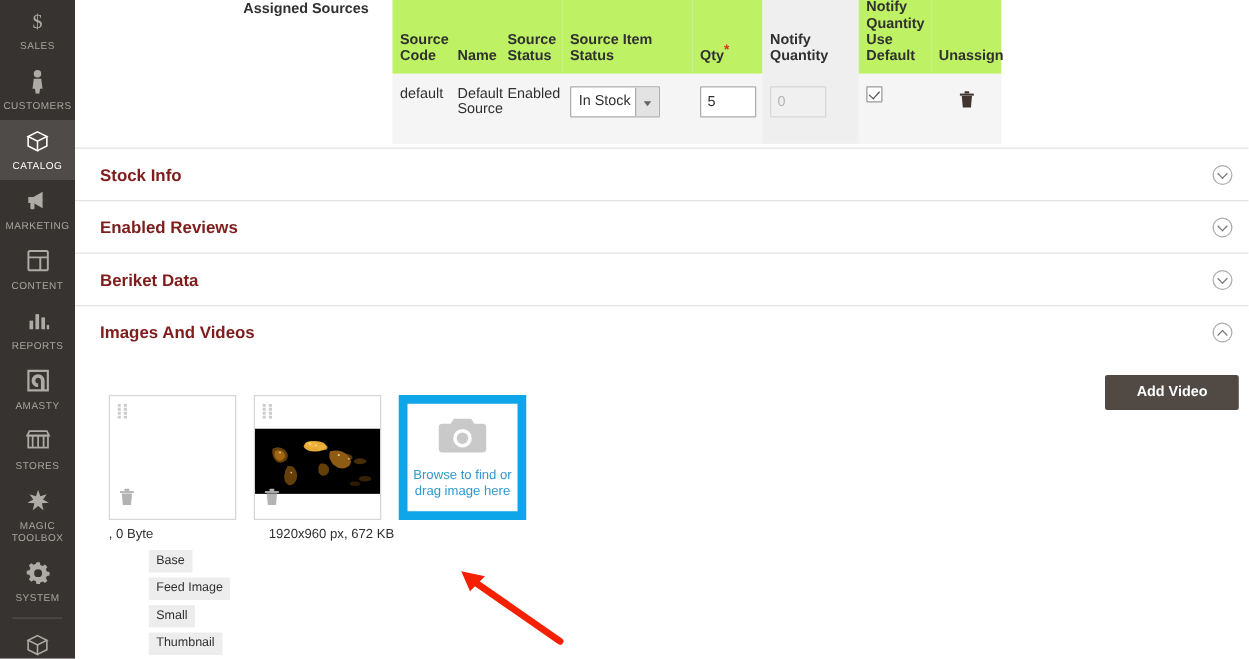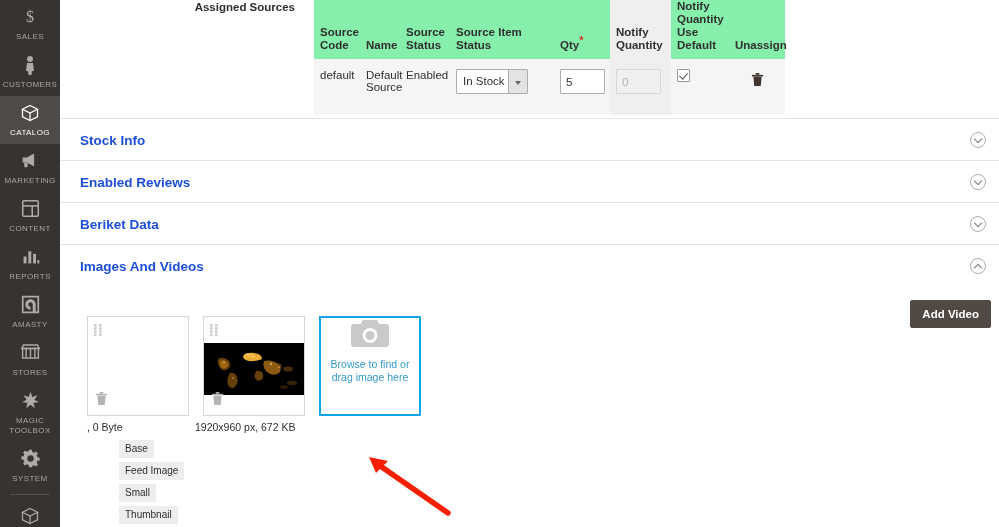--- a/index.html
+++ b/index.html
@@ -91,37 +91,37 @@
     table-layout: fixed;
   }
   table.sources th {
     font-size: 11.5px;
     font-weight: bold;
     color: #303030;
     text-align: left;
     vertical-align: bottom;
     padding: 0 6px 7px 6px;
     line-height: 13px;
-    background: #86efac;
+    background: #bef264;
   }
   table.sources td {
     font-size: 11.5px;
     color: #303030;
     vertical-align: top;
     padding: 10px 6px 0 6px;
     background: #f5f5f5;
     height: 56px;
   }
   td.shaded, th.shaded { background: #efefef !important; }
   th.w-code  { width: 46px; margin-top: 42px; }
   th.w-name  { width: 40px; }
   th.w-sstat { width: 50px; }
   th.w-sis   { width: 104px; }
   th.w-qty   { width: 56px; margin-left: 24px; }
-  th.w-nq    { width: 61px; }
+  th.w-nq    { width: 77px; }
   th.w-nqud  { width: 58px; }
   th.w-un    { width: 56px; }
   .req-star { color: #e02b27; font-size: 11px; vertical-align: super; line-height: 0; }
 
   .sel {
     display: inline-flex;
     width: 72px; height: 25px;
     border: 1px solid #adadad;
     background: #ffffff;
     border-radius: 1px;
@@ -190,21 +190,21 @@
     height: 42px;
     position: relative;
     cursor: pointer;
   }
   .section-title {
     position: absolute;
     left: 20px; top: 50%;
     transform: translateY(-50%);
     font-size: 13.5px;
     font-weight: bold;
-    color: #1d4ed8;
+    color: #7f1d1d;
   }
   .chev {
     position: absolute;
     right: 13px; top: 50%;
     margin-top: -8px;
     width: 16px; height: 16px;
     border: 1px solid #adadad;
     border-radius: 50%;
   }
   .chev::after {
@@ -224,21 +224,21 @@
     position: relative;
     padding-top: 14px;
   }
   .add-video-btn {
     position: absolute;
     right: 8px; top: 14px;
     background: #514943;
     color: #ffffff;
     font-size: 11.5px;
     font-weight: bold;
-    padding: 6px 11px;
+    padding: 6px 24px;
     border: 1px solid #514943;
     border-radius: 2px;
     cursor: pointer;
     line-height: 14px;
   }
   .tiles {
     position: absolute;
     left: 27px; top: 30px;
     display: flex;
     gap: 14px;
@@ -263,39 +263,40 @@
     color: #b3b3b3;
   }
   .tile-img {
     position: absolute;
     left: 0; top: 26px;
     width: 100%; height: 52px;
     background: #000;
     overflow: hidden;
   }
   .tile.placeholder {
-    border: 2px solid #0ea5e9;
+    border: 7px solid #0ea5e9;
     display: flex;
     flex-direction: column;
     align-items: center;
+    justify-content: center;
     cursor: pointer;
   }
   .cam-icon { color: #c9c9c9; margin-bottom: 5px; }
   .browse-text {
     font-size: 10.5px;
     color: #3399cc;
     text-align: center;
     line-height: 13px;
     width: 86px;
   }
   .captions {
     position: absolute;
     left: 27px; top: 134px;
     display: flex;
-    gap: 6px;
+    gap: 26px;
   }
   .cap-col { width: 102px; }
   .cap-text {
     font-size: 10.5px;
     color: #303030;
     line-height: 14px;
     white-space: nowrap;
   }
   .roles {
     margin-top: 6px;

